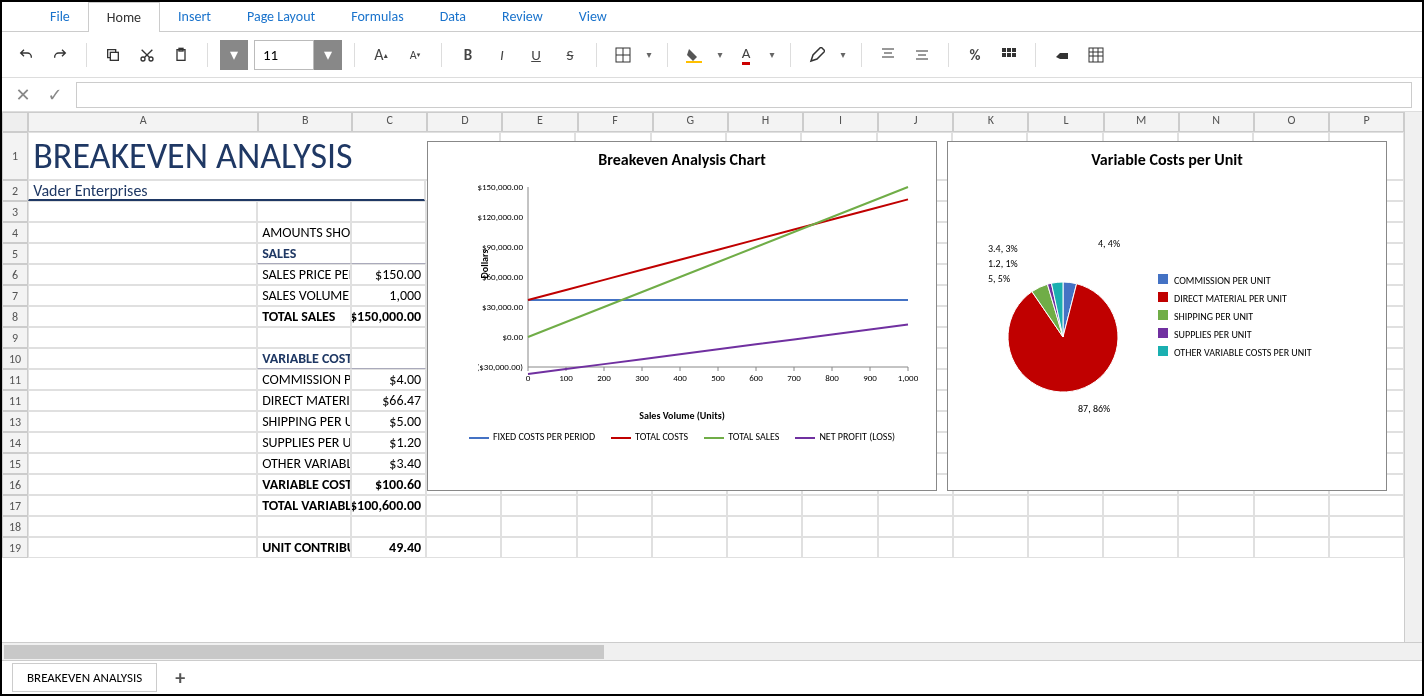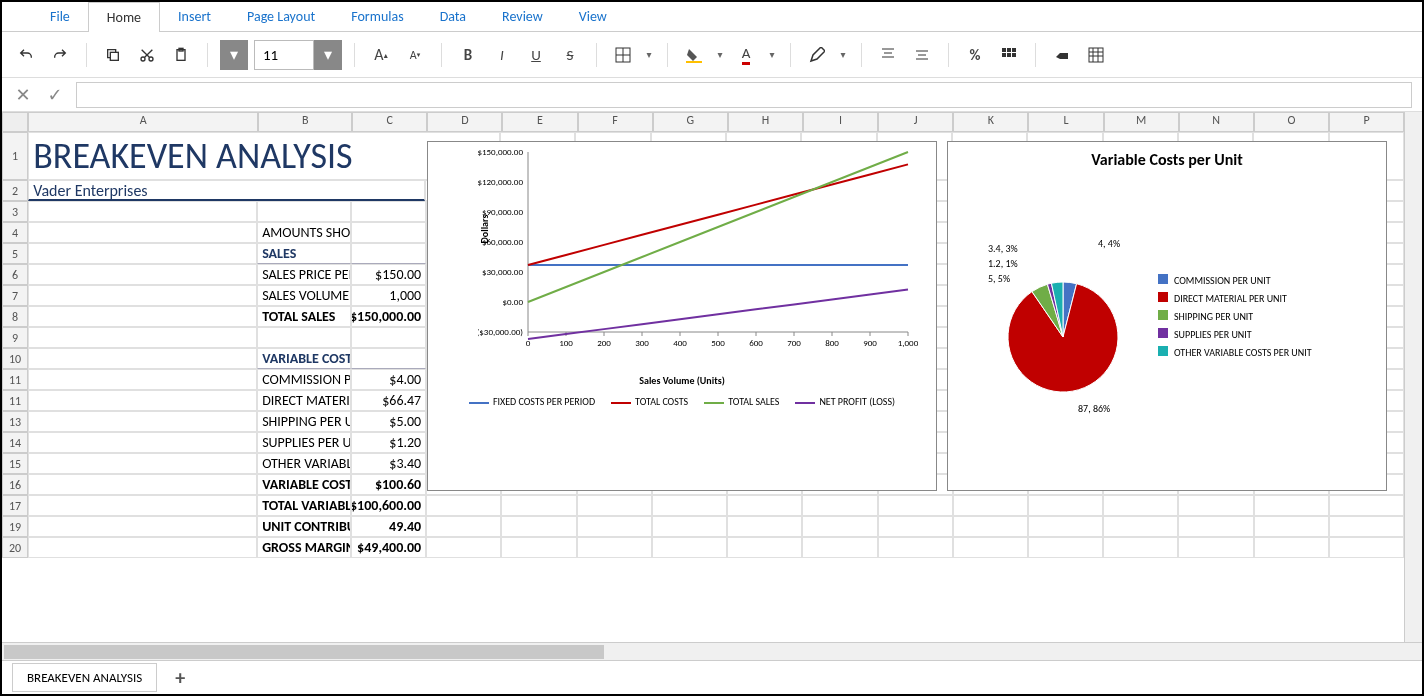--- a/index.html
+++ b/index.html
@@ -517,60 +517,61 @@
           <div class="cell " style="width: 80px;"></div>
           <div class="cell " style="width: 80px;"></div>
           <div class="cell " style="width: 80px;"></div>
           <div class="cell " style="width: 80px;"></div>
           <div class="cell " style="width: 80px;"></div>
           <div class="cell " style="width: 80px;"></div>
           <div class="cell " style="width: 80px;"></div>
           <div class="cell " style="width: 80px;"></div>
         </div>
         <div class="row">
+          <div class="rh">18</div>
+          <div class="cell " style="width: 245px;"></div>
+          <div class="cell " style="width: 100px;"></div>
+          <div class="cell " style="width: 80px;"></div>
+          <div class="cell " style="width: 80px;"></div>
+          <div class="cell " style="width: 80px;"></div>
+          <div class="cell " style="width: 80px;"></div>
+          <div class="cell " style="width: 80px;"></div>
+          <div class="cell " style="width: 80px;"></div>
+          <div class="cell " style="width: 80px;"></div>
+          <div class="cell " style="width: 80px;"></div>
+          <div class="cell " style="width: 80px;"></div>
+          <div class="cell " style="width: 80px;"></div>
+          <div class="cell " style="width: 80px;"></div>
+          <div class="cell " style="width: 80px;"></div>
+          <div class="cell " style="width: 80px;"></div>
+          <div class="cell " style="width: 80px;"></div>
+        </div>
+        <div class="row">
           <div class="rh">19</div>
           <div class="cell " style="width: 245px;"></div>
           <div class="cell bold" style="width: 100px;">UNIT CONTRIBUTION MARGIN</div>
           <div class="cell right bold" style="width: 80px;">49.40</div>
           <div class="cell " style="width: 80px;"></div>
           <div class="cell " style="width: 80px;"></div>
           <div class="cell " style="width: 80px;"></div>
           <div class="cell " style="width: 80px;"></div>
           <div class="cell " style="width: 80px;"></div>
           <div class="cell " style="width: 80px;"></div>
           <div class="cell " style="width: 80px;"></div>
           <div class="cell " style="width: 80px;"></div>
           <div class="cell " style="width: 80px;"></div>
           <div class="cell " style="width: 80px;"></div>
           <div class="cell " style="width: 80px;"></div>
           <div class="cell " style="width: 80px;"></div>
           <div class="cell " style="width: 80px;"></div>
         </div>
-        <div class="row">
-          <div class="rh">20</div>
-          <div class="cell " style="width: 245px;"></div>
-          <div class="cell bold" style="width: 100px;">GROSS MARGIN</div>
-          <div class="cell right bold" style="width: 80px;">$49,400.00</div>
-          <div class="cell " style="width: 80px;"></div>
-          <div class="cell " style="width: 80px;"></div>
-          <div class="cell " style="width: 80px;"></div>
-          <div class="cell " style="width: 80px;"></div>
-          <div class="cell " style="width: 80px;"></div>
-          <div class="cell " style="width: 80px;"></div>
-          <div class="cell " style="width: 80px;"></div>
-          <div class="cell " style="width: 80px;"></div>
-          <div class="cell " style="width: 80px;"></div>
-          <div class="cell " style="width: 80px;"></div>
-          <div class="cell " style="width: 80px;"></div>
-          <div class="cell " style="width: 80px;"></div>
-          <div class="cell " style="width: 80px;"></div>
-        </div>
       </div>
 
     <div class="chart chart1">
+      <div class="chart-title">Breakeven Analysis Chart</div>
       <div style="position:relative;height:230px;margin:0 20px 0 50px">
         <span class="ylabel">Dollars</span>
         <svg id="linechart" width="440" height="230">
             <text x="45" y="193" text-anchor="end" font-size="9">($30,000.00)</text>
             <text x="45" y="163" text-anchor="end" font-size="9">$0.00</text>
             <text x="45" y="133" text-anchor="end" font-size="9">$30,000.00</text>
             <text x="45" y="103" text-anchor="end" font-size="9">$60,000.00</text>
             <text x="45" y="73" text-anchor="end" font-size="9">$90,000.00</text>
             <text x="45" y="43" text-anchor="end" font-size="9">$120,000.00</text>
             <text x="45" y="13" text-anchor="end" font-size="9">$150,000.00</text>

